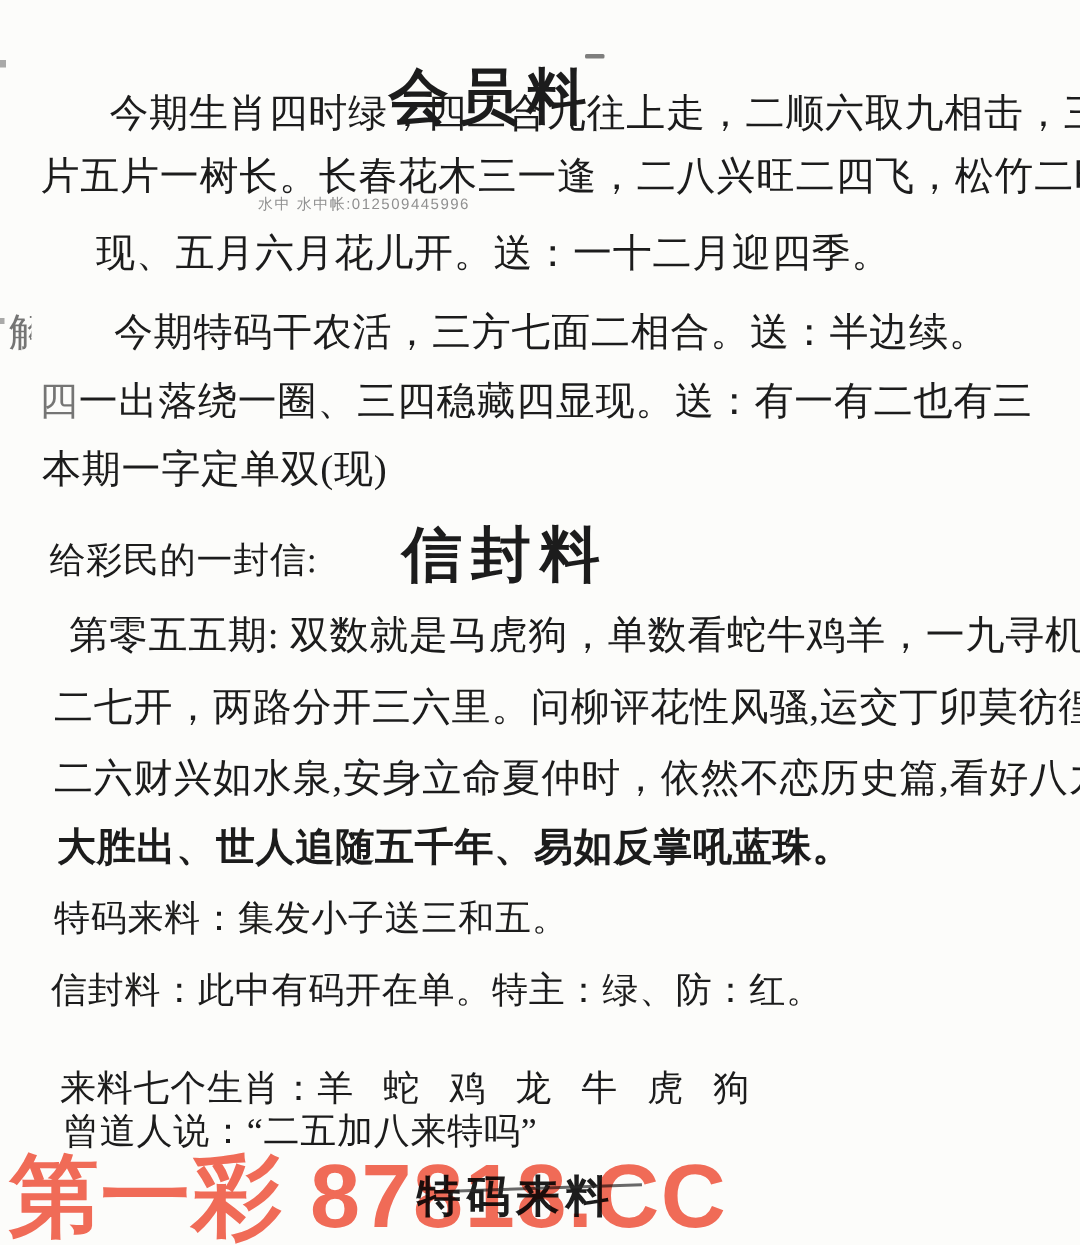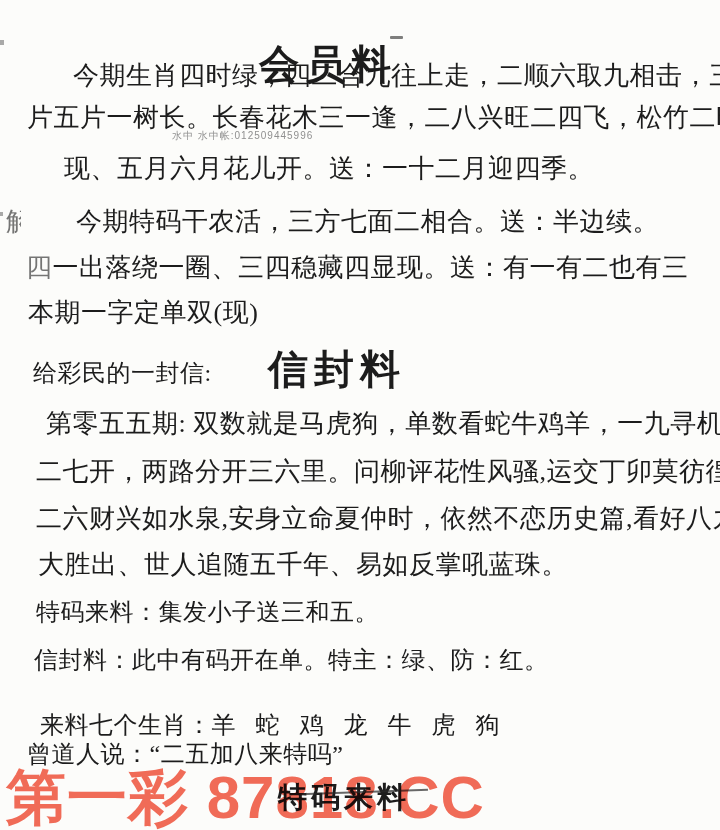--- a/index.html
+++ b/index.html
@@ -65,31 +65,31 @@
   </div>
 
   <div class="abs body-line hand" style="left:28px;top:295px;">本期一字定单双(现)</div>
 
   <div class="abs big-title hand" style="left:268px;top:342px;">信封料</div>
   <div class="abs small-line hand" style="left:33px;top:357px;">给彩民的一封信:</div>
 
   <div class="abs body-line hand" style="left:46px;top:406px;">第零五五期: 双数就是马虎狗，单数看蛇牛鸡羊，一九寻机</div>
   <div class="abs body-line hand" style="left:36px;top:454px;">二七开，两路分开三六里。问柳评花性风骚,运交丁卯莫彷徨,</div>
   <div class="abs body-line hand" style="left:36px;top:501px;">二六财兴如水泉,安身立命夏仲时，依然不恋历史篇,看好八九</div>
-  <div class="abs body-line hand" style="left:38px;top:547px;">大胜出、世人追随五千年、易如反掌吼蓝珠。</div>
+  <div class="abs body-line hand" style="left:38px;top:547px;font-weight:bold;">大胜出、世人追随五千年、易如反掌吼蓝珠。</div>
 
   <div class="abs small-line hand" style="left:36px;top:596px;">特码来料：集发小子送三和五。</div>
 
   <div class="abs small-line hand" style="left:34px;top:644px;">信封料：此中有码开在单。特主：绿、防：红。</div>
 
   <div class="abs small-line hand" style="left:40px;top:709px;">
     <span>来料七个生肖：</span><span style="letter-spacing:7px;">羊 蛇 鸡 龙 牛 虎 狗</span>
   </div>
 
-  <div class="abs small-line hand" style="left:27px;top:738px;">曾道人说：“二五加八来特吗”</div>
+  <div class="abs small-line hand" style="left:42px;top:738px;">曾道人说：“二五加八来特吗”</div>
 
   <div class="abs bottom-note hand" style="left:278px;top:778px;">特码来料</div>
   <div class="abs pen-stroke" style="left:300px;top:791px;"></div>
 
   <div class="abs watermark" style="left:6px;top:758px;">第一彩 87818.CC</div>
 
   <div class="speck" style="left:0px;top:40px;width:4px;height:5px;"></div>
   <div class="speck" style="left:0px;top:212px;width:3px;height:4px;"></div>
 </div>
 

